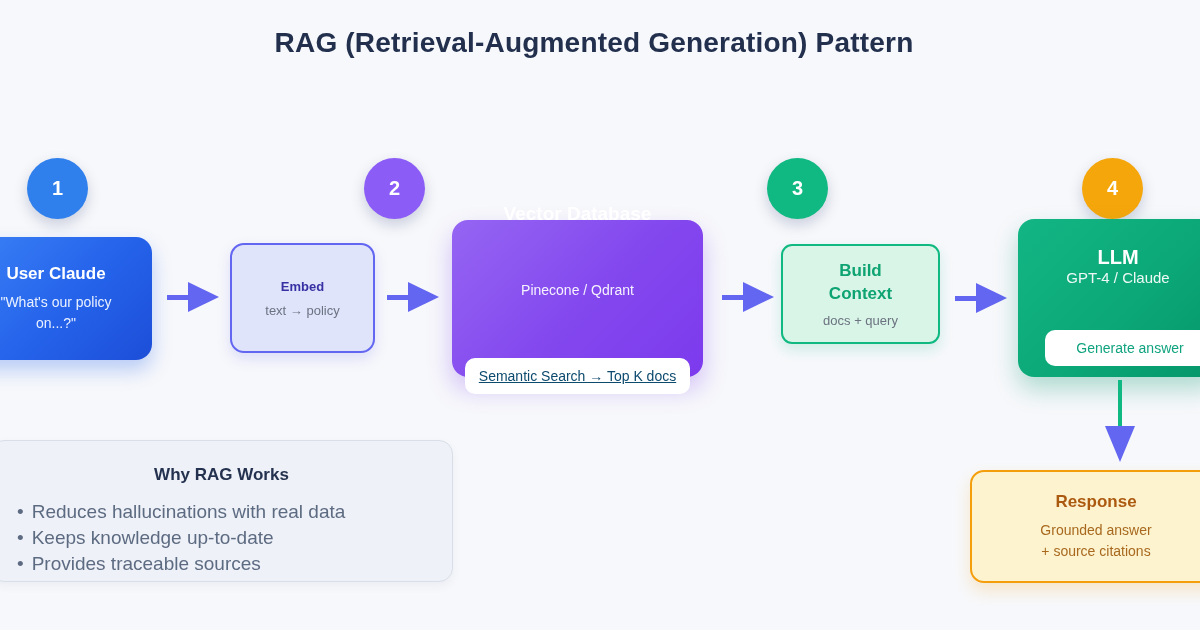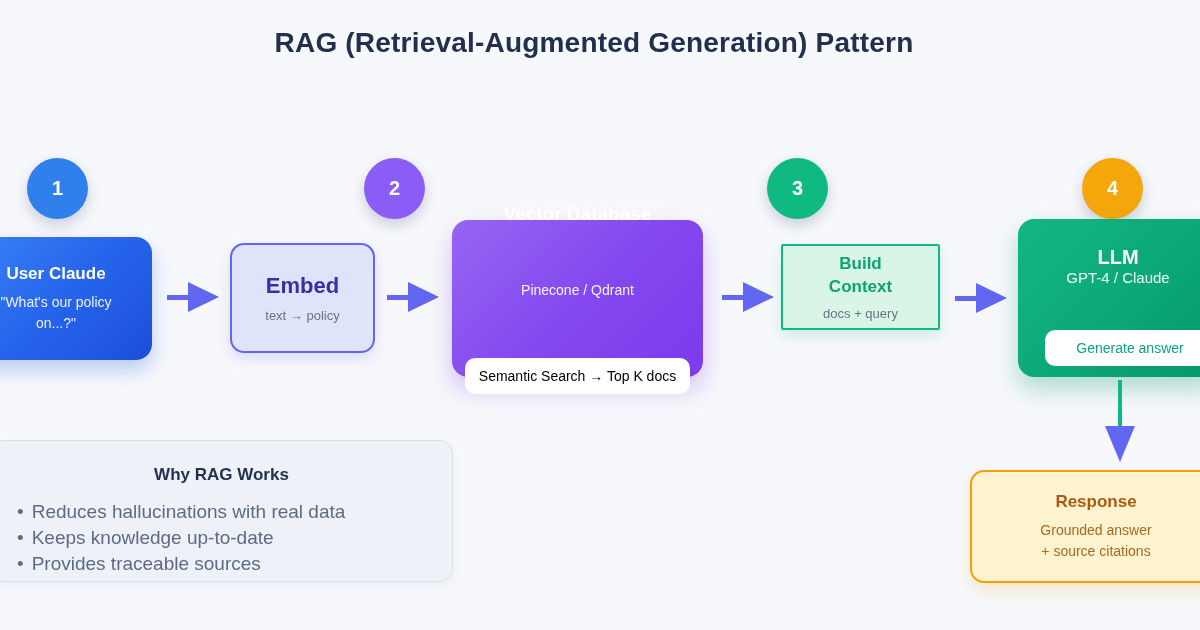--- a/index.html
+++ b/index.html
@@ -35,39 +35,39 @@
     box-shadow:0 10px 20px rgba(37,99,235,.30);
   }
   .user-query .node-title{color:#fff;font-size:17px;margin-bottom:8px;}
   .user-query .node-sub{color:#eaf1ff;font-size:14px;line-height:1.5;width:130px;}
   
   .embed{
     left:230px;top:243px;width:145px;height:110px;border-radius:14px;
     background:#dfe4fb;border:2px solid #6366f1;
     box-shadow:0 6px 14px rgba(99,102,241,.18);
   }
-  .embed .node-title{color:#3730a3;font-size:22px;margin-bottom:9px;}
+  .embed .node-title{color:#3730a3;font-size:13px;margin-bottom:9px;}
   .embed .node-sub{color:#6b7280;font-size:13px;}
   
   .vector-db{
     left:452px;top:220px;width:251px;height:157px;
     background:linear-gradient(135deg,#9565f3 0%,#8347ee 55%,#7c3aed 100%);
     box-shadow:0 12px 24px rgba(124,58,237,.30);
     gap:48px;
   }
   .vector-db .node-title{color:#fff;font-size:19px;margin-bottom:9px;}
   .vector-db .node-sub{color:rgba(255,255,255,.93);font-size:14px;}
   .badge{
     margin-top:12px;background:#fff;border-radius:10px;padding:10px 14px;
     font-size:14px;white-space:nowrap;
   }
-  .vector-db .badge{color:#000000;}
+  .vector-db .badge{color:#0c4a6e;text-decoration:underline;}
   
   .build-context{
-    left:781px;top:244px;width:159px;height:86px;border-radius:2px;
+    left:781px;top:244px;width:159px;height:100px;border-radius:11px;
     background:#d9f5e7;border:2px solid #10b981;
     box-shadow:0 6px 14px rgba(16,185,129,.18);
   }
   .build-context .node-title{color:#0ea372;font-size:17px;line-height:1.35;max-width:80px;}
   .build-context .node-sub{color:#6b7280;font-size:13px;margin-top:7px;}
   
   .llm{
     left:1018px;top:219px;width:200px;height:158px;
     background:linear-gradient(135deg,#13b584 0%,#0ca877 55%,#059669 100%);
     box-shadow:0 12px 24px rgba(5,150,105,.30);

